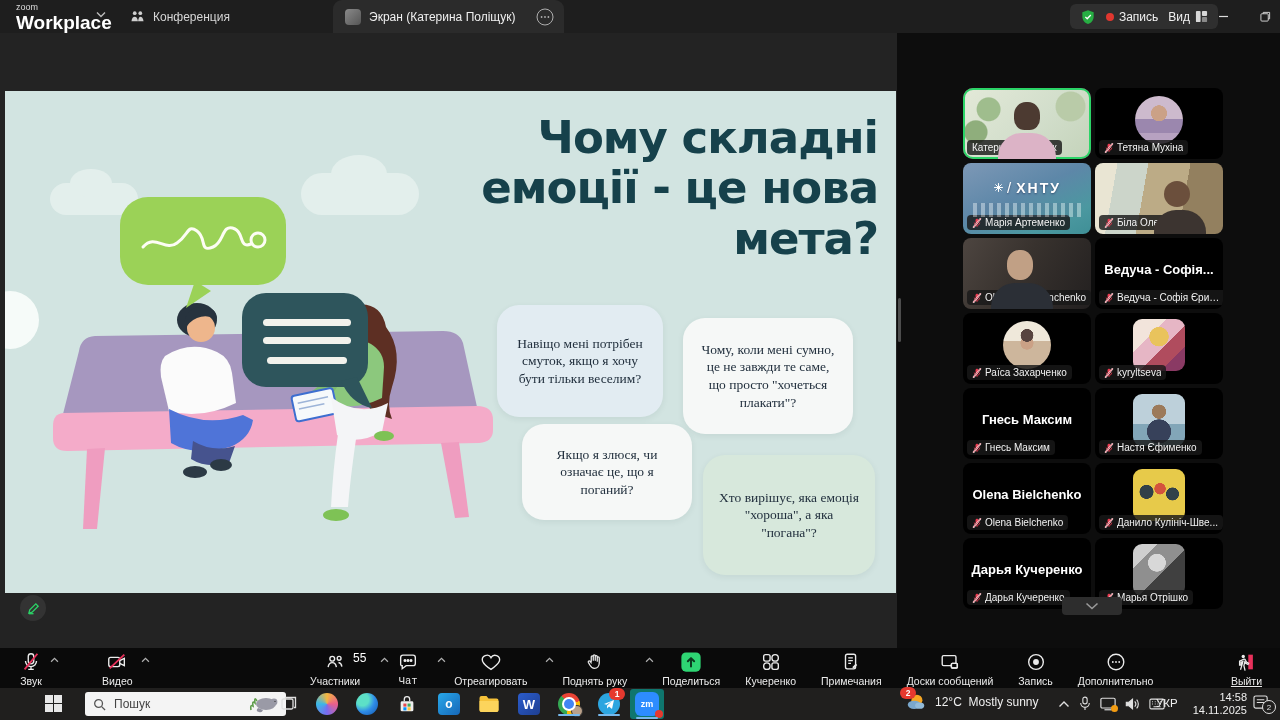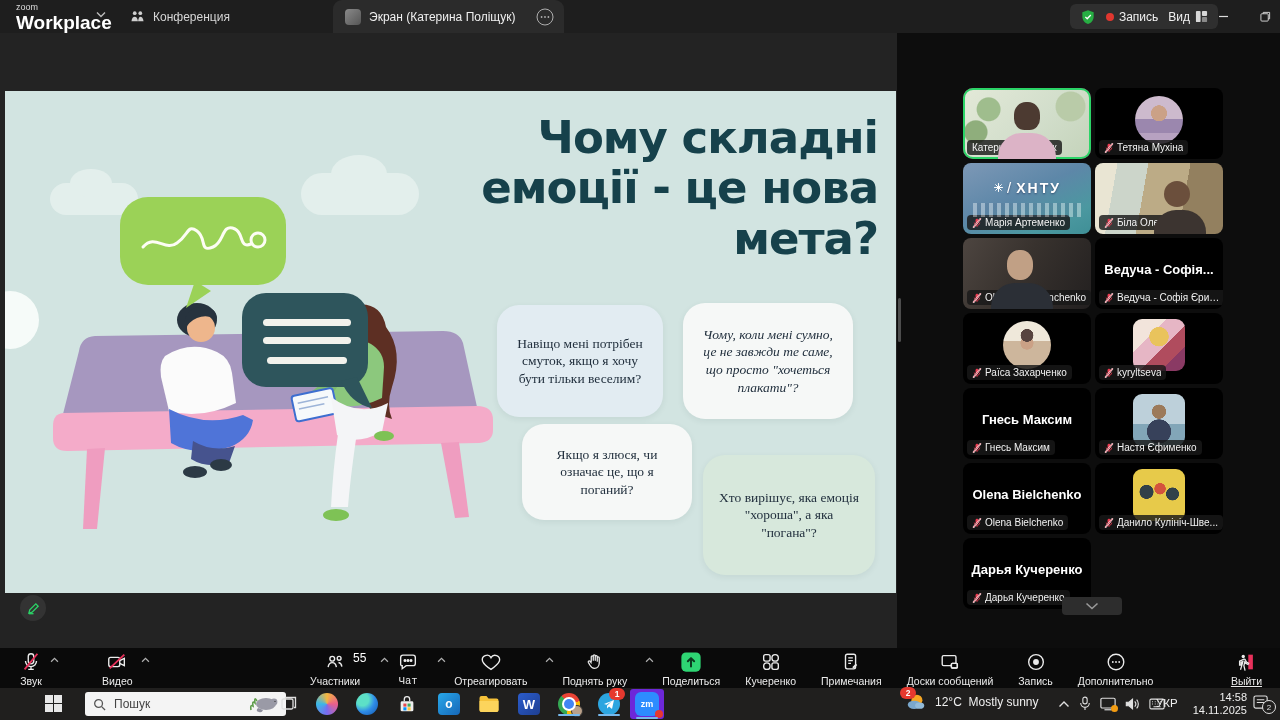--- a/index.html
+++ b/index.html
@@ -36,21 +36,21 @@
   .cloud.c1{left:45px;top:92px;width:88px;height:32px;}
   .cloud.c1::after{content:"";position:absolute;left:20px;top:-14px;width:42px;height:28px;background:#e3efec;border-radius:50%;}
   .cloud.c2{left:296px;top:82px;width:118px;height:42px;}
   .cloud.c2::after{content:"";position:absolute;left:30px;top:-18px;width:56px;height:38px;background:#e3efec;border-radius:50%;}
   .cloud.half{left:-24px;top:200px;width:58px;height:58px;border-radius:50%;background:#f6fbf9;}
   .illu{position:absolute;left:40px;top:100px;width:450px;height:370px;}
   .qb{position:absolute;border-radius:22px;padding:12px 14px;display:flex;align-items:center;justify-content:center;
       text-align:center;font-family:"Liberation Serif",serif;font-size:13.5px;line-height:1.3;color:#22303e;
       box-shadow:0 2px 6px rgba(40,70,70,.08);}
   .qb.q0{left:492px;top:214px;width:138px;height:88px;background:#e2ecf2;}
-  .qb.q1{left:678px;top:212px;width:142px;height:92px;background:#f6f8f7;font-style:italic;}
+  .qb.q1{left:678px;top:227px;width:142px;height:92px;background:#f6f8f7;}
   .qb.q2{left:517px;top:333px;width:142px;height:72px;background:#f6f8f7;}
   .qb.q3{left:698px;top:364px;width:144px;height:96px;background:#d7e8dc;}
   .annotate-btn{position:absolute;left:20px;top:562px;width:26px;height:26px;border-radius:50%;
       background:#333;display:flex;align-items:center;justify-content:center;}
 
   
   .panel{position:absolute;left:897px;top:33px;width:383px;height:615px;background:#0d0d0d;}
   .pgrid{position:absolute;left:66px;top:55px;display:grid;grid-template-columns:128px 128px;
          grid-auto-rows:71px;gap:4px;}
   .tile{position:relative;border-radius:8px;background:#000;overflow:hidden;}
@@ -126,21 +126,21 @@
   .tb-start{position:absolute;left:45px;top:7px;}
   .searchbox{position:absolute;left:85px;top:4px;width:185px;height:24px;background:#f4f4f4;border-radius:3px;
      display:flex;align-items:center;gap:8px;padding:0 8px;color:#444;font-size:12px;}
   .searchbox .hl{margin-left:auto;}
   .task-ic{position:absolute;top:4px;width:24px;height:24px;display:flex;align-items:center;justify-content:center;}
   .underline{position:absolute;bottom:0;left:50%;transform:translateX(-50%);width:22px;height:2px;background:#76b9ed;border-radius:1px;}
   .badge{position:absolute;min-width:12px;height:12px;border-radius:7px;background:#e6392f;color:#fff;font-size:8.5px;
      display:flex;align-items:center;justify-content:center;padding:0 2px;font-weight:bold;}
   .zm-tile{width:24px;height:24px;border-radius:6px;background:#2d8cff;color:#fff;font-weight:bold;font-size:9px;
      display:flex;align-items:center;justify-content:center;}
-  .zoom-slot{background:#6d28d9;border-radius:3px;width:34px;height:30px;top:1px;display:flex;align-items:center;justify-content:center;}
+  .zoom-slot{background:#0f766e;border-radius:3px;width:34px;height:30px;top:1px;display:flex;align-items:center;justify-content:center;}
   .weather{position:absolute;left:905px;top:3px;display:flex;align-items:center;gap:8px;font-size:12px;color:#f0f0f0;}
   .tray{position:absolute;left:1058px;top:8px;display:flex;align-items:center;gap:9px;}
   .lang{position:absolute;left:1156px;top:9px;font-size:11.5px;color:#f0f0f0;}
   .clock{position:absolute;left:1185px;top:3px;width:62px;text-align:right;font-size:11px;line-height:1.22;color:#f0f0f0;}
   .notif{position:absolute;left:1253px;top:7px;}
   .word-glyph{width:22px;height:22px;border-radius:4px;background:linear-gradient(135deg,#2b5ccc,#1e3f91);
      color:#fff;font-weight:bold;font-size:13px;display:flex;align-items:center;justify-content:center;}
   .edge-glyph{width:22px;height:22px;border-radius:50%;background:radial-gradient(circle at 30% 30%,#5de0c7 0 28%,#2f8ce8 55%,#1155a8 100%);}
   .copilot-glyph{width:22px;height:22px;border-radius:50%;background:conic-gradient(#f4b63f,#ea5f8b,#7a6bf0,#39b8e8,#f4b63f);}
   .chrome-glyph{position:relative;width:22px;height:22px;border-radius:50%;
@@ -437,20 +437,32 @@
           <div class="name-label">
             <svg width="10" height="10" viewBox="0 0 16 16" style="flex:none">
               <path fill="#e83a50" d="M8 1.2c1.3 0 2.3 1 2.3 2.3v3.6c0 1.3-1 2.3-2.3 2.3S5.7 8.4 5.7 7.1V3.5C5.7 2.2 6.7 1.2 8 1.2z"></path>
               <path fill="none" stroke="#e83a50" stroke-width="1.3" d="M3.6 7.3a4.4 4.4 0 0 0 8.8 0M8 11.7v2.8"></path>
               <path stroke="#f2f2f2" stroke-width="2.6" d="M2.6 14.6 13.4 1.4" stroke-linecap="round"></path>
               <path stroke="#e83a50" stroke-width="1.4" d="M2.6 14.6 13.4 1.4" stroke-linecap="round"></path>
             </svg>
             <span>Дарья Кучеренко</span>
           </div>
         </div>
+        <div class="tile avatar-bw">
+          <div class="avatar"></div>
+          <div class="name-label">
+            <svg width="10" height="10" viewBox="0 0 16 16" style="flex:none">
+              <path fill="#e83a50" d="M8 1.2c1.3 0 2.3 1 2.3 2.3v3.6c0 1.3-1 2.3-2.3 2.3S5.7 8.4 5.7 7.1V3.5C5.7 2.2 6.7 1.2 8 1.2z"></path>
+              <path fill="none" stroke="#e83a50" stroke-width="1.3" d="M3.6 7.3a4.4 4.4 0 0 0 8.8 0M8 11.7v2.8"></path>
+              <path stroke="#f2f2f2" stroke-width="2.6" d="M2.6 14.6 13.4 1.4" stroke-linecap="round"></path>
+              <path stroke="#e83a50" stroke-width="1.4" d="M2.6 14.6 13.4 1.4" stroke-linecap="round"></path>
+            </svg>
+            <span>Марья Отрішко</span>
+          </div>
+        </div>
       </div>
     <div class="more-btn">
       <svg width="14" height="8" viewBox="0 0 14 8">
           <path d="M1.5 1.5l5.5 5 5.5-5" stroke="#9a9a9a" stroke-width="1.6" fill="none"></path>
         </svg>
     </div>
     <div class="panel-scroll"></div>
   </div>
 
   <div class="ztoolbar">

